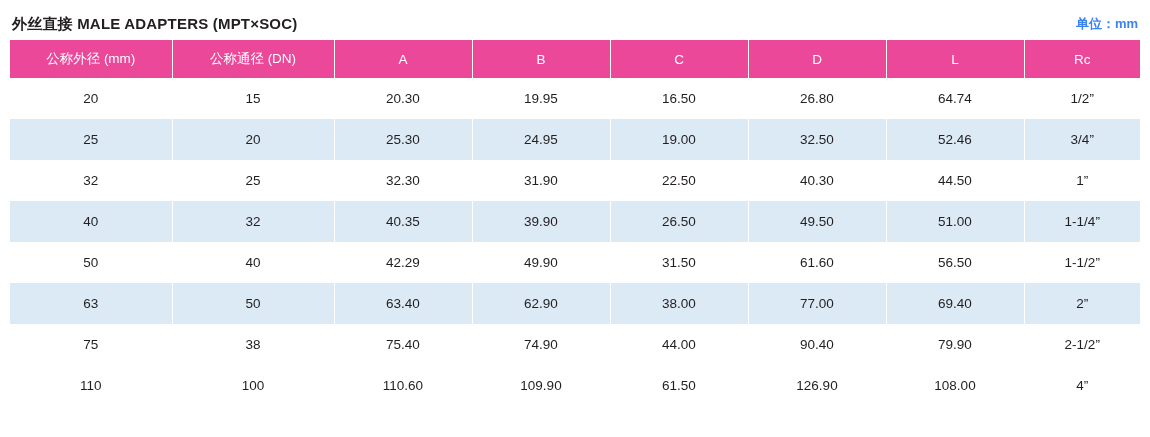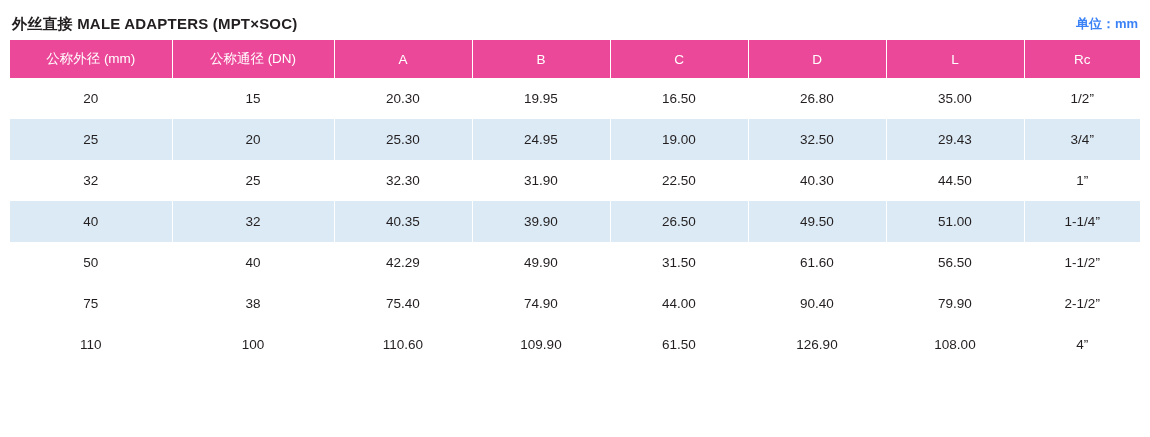--- a/index.html
+++ b/index.html
@@ -124,31 +124,31 @@
       </tr>
     </thead>
     <tbody>
       <tr class="odd">
         <td>20</td>
         <td>15</td>
         <td>20.30</td>
         <td>19.95</td>
         <td>16.50</td>
         <td>26.80</td>
-        <td>35.00</td>
+        <td>64.74</td>
         <td>1/2”</td>
       </tr>
       <tr class="even">
         <td>25</td>
         <td>20</td>
         <td>25.30</td>
         <td>24.95</td>
         <td>19.00</td>
         <td>32.50</td>
-        <td>29.43</td>
+        <td>52.46</td>
         <td>3/4”</td>
       </tr>
       <tr class="odd">
         <td>32</td>
         <td>25</td>
         <td>32.30</td>
         <td>31.90</td>
         <td>22.50</td>
         <td>40.30</td>
         <td>44.50</td>
@@ -167,20 +167,30 @@
       <tr class="odd">
         <td>50</td>
         <td>40</td>
         <td>42.29</td>
         <td>49.90</td>
         <td>31.50</td>
         <td>61.60</td>
         <td>56.50</td>
         <td>1-1/2”</td>
       </tr>
+      <tr class="even">
+        <td>63</td>
+        <td>50</td>
+        <td>63.40</td>
+        <td>62.90</td>
+        <td>38.00</td>
+        <td>77.00</td>
+        <td>69.40</td>
+        <td>2”</td>
+      </tr>
       <tr class="odd">
         <td>75</td>
         <td>38</td>
         <td>75.40</td>
         <td>74.90</td>
         <td>44.00</td>
         <td>90.40</td>
         <td>79.90</td>
         <td>2-1/2”</td>
       </tr>

